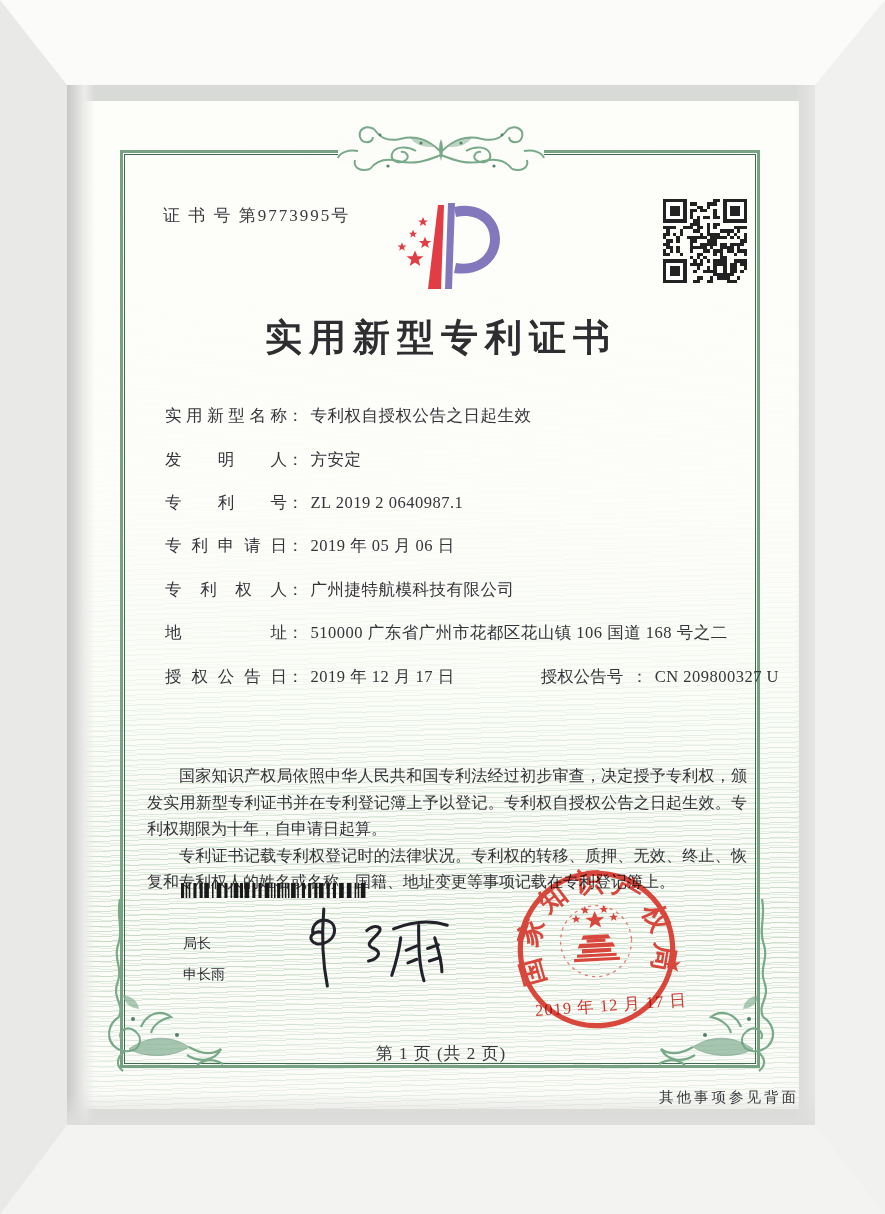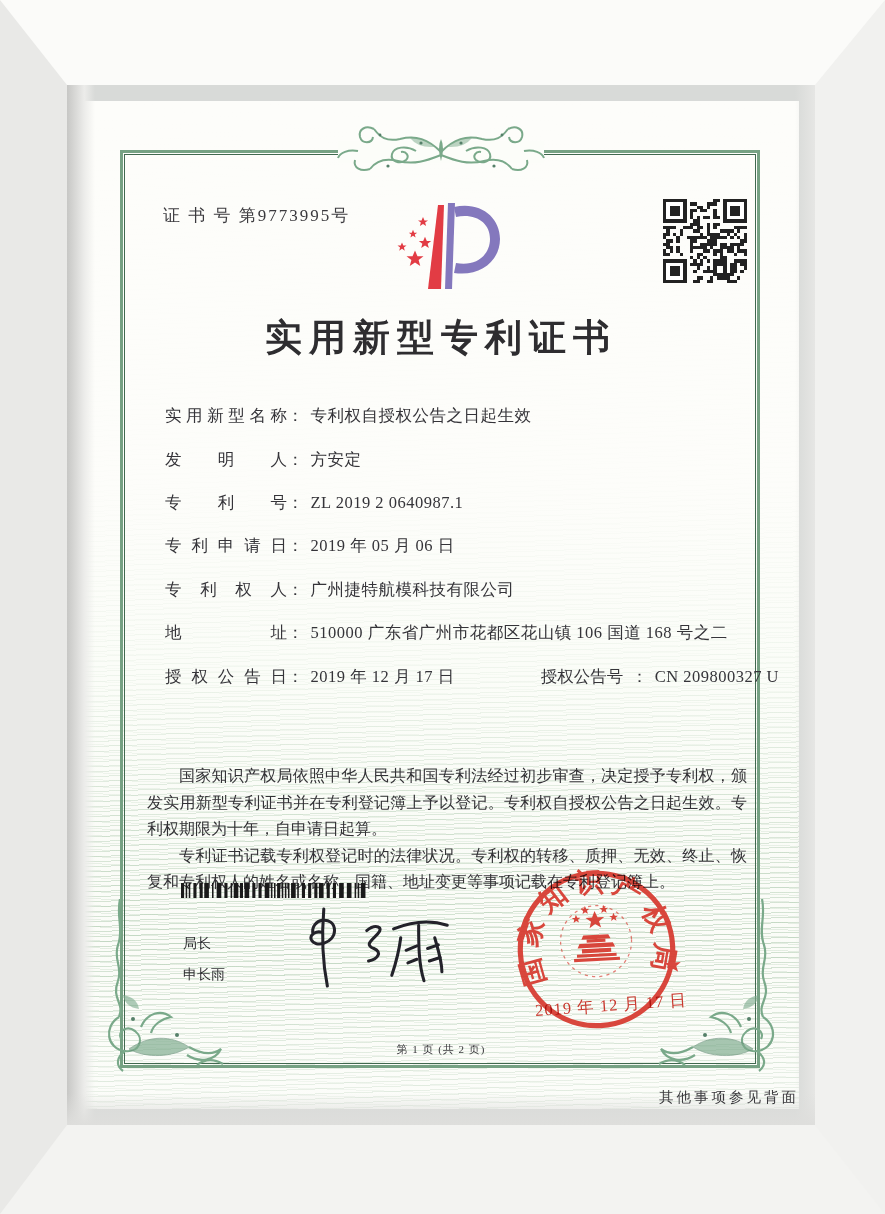--- a/index.html
+++ b/index.html
@@ -51,21 +51,21 @@
   .paras p{margin:0;text-indent:2em;}
   .barcode{position:absolute;left:98px;top:782px;width:186px;height:15px;}
   .issuer{position:absolute;left:100px;top:836px;font-size:14px;color:#2f2e32;line-height:1;}
   .issuer .role{margin:0 0 17px 0;}
   .issuer .name{margin:0;font-family:Liberation Serif, serif;}
   .sig{position:absolute;left:205px;top:800px;width:170px;height:95px;}
   .seal{position:absolute;left:430px;top:765px;width:167px;height:167px;opacity:.93;
     mix-blend-mode:multiply;transform:rotate(-3deg);}
   .seal-date{position:absolute;left:452px;top:893px;width:170px;font-size:16.5px;letter-spacing:1px;
     color:#c8382e;transform:rotate(-4deg);mix-blend-mode:multiply;}
-  .page-info{position:absolute;left:0;right:0;top:941px;text-align:center;font-size:11px;letter-spacing:1px;color:#3a393d;}
+  .page-info{position:absolute;left:0;right:0;top:941px;text-align:center;font-size:17px;letter-spacing:1px;color:#3a393d;}
   .back-note{position:absolute;left:0;right:0;top:987px;text-align:right;font-size:14.5px;letter-spacing:3px;color:#3a393d;}
   .flourish{left:50%;top:20px;transform:translateX(-50%);width:250px;height:60px;}
   .orn-bl{left:6px;top:798px;width:135px;height:175px;}
   .orn-br{right:6px;top:798px;width:135px;height:175px;transform:scaleX(-1);}
 </style>
 </head>
 <body>
 
 <div class="scene">
   <div class="frame">

